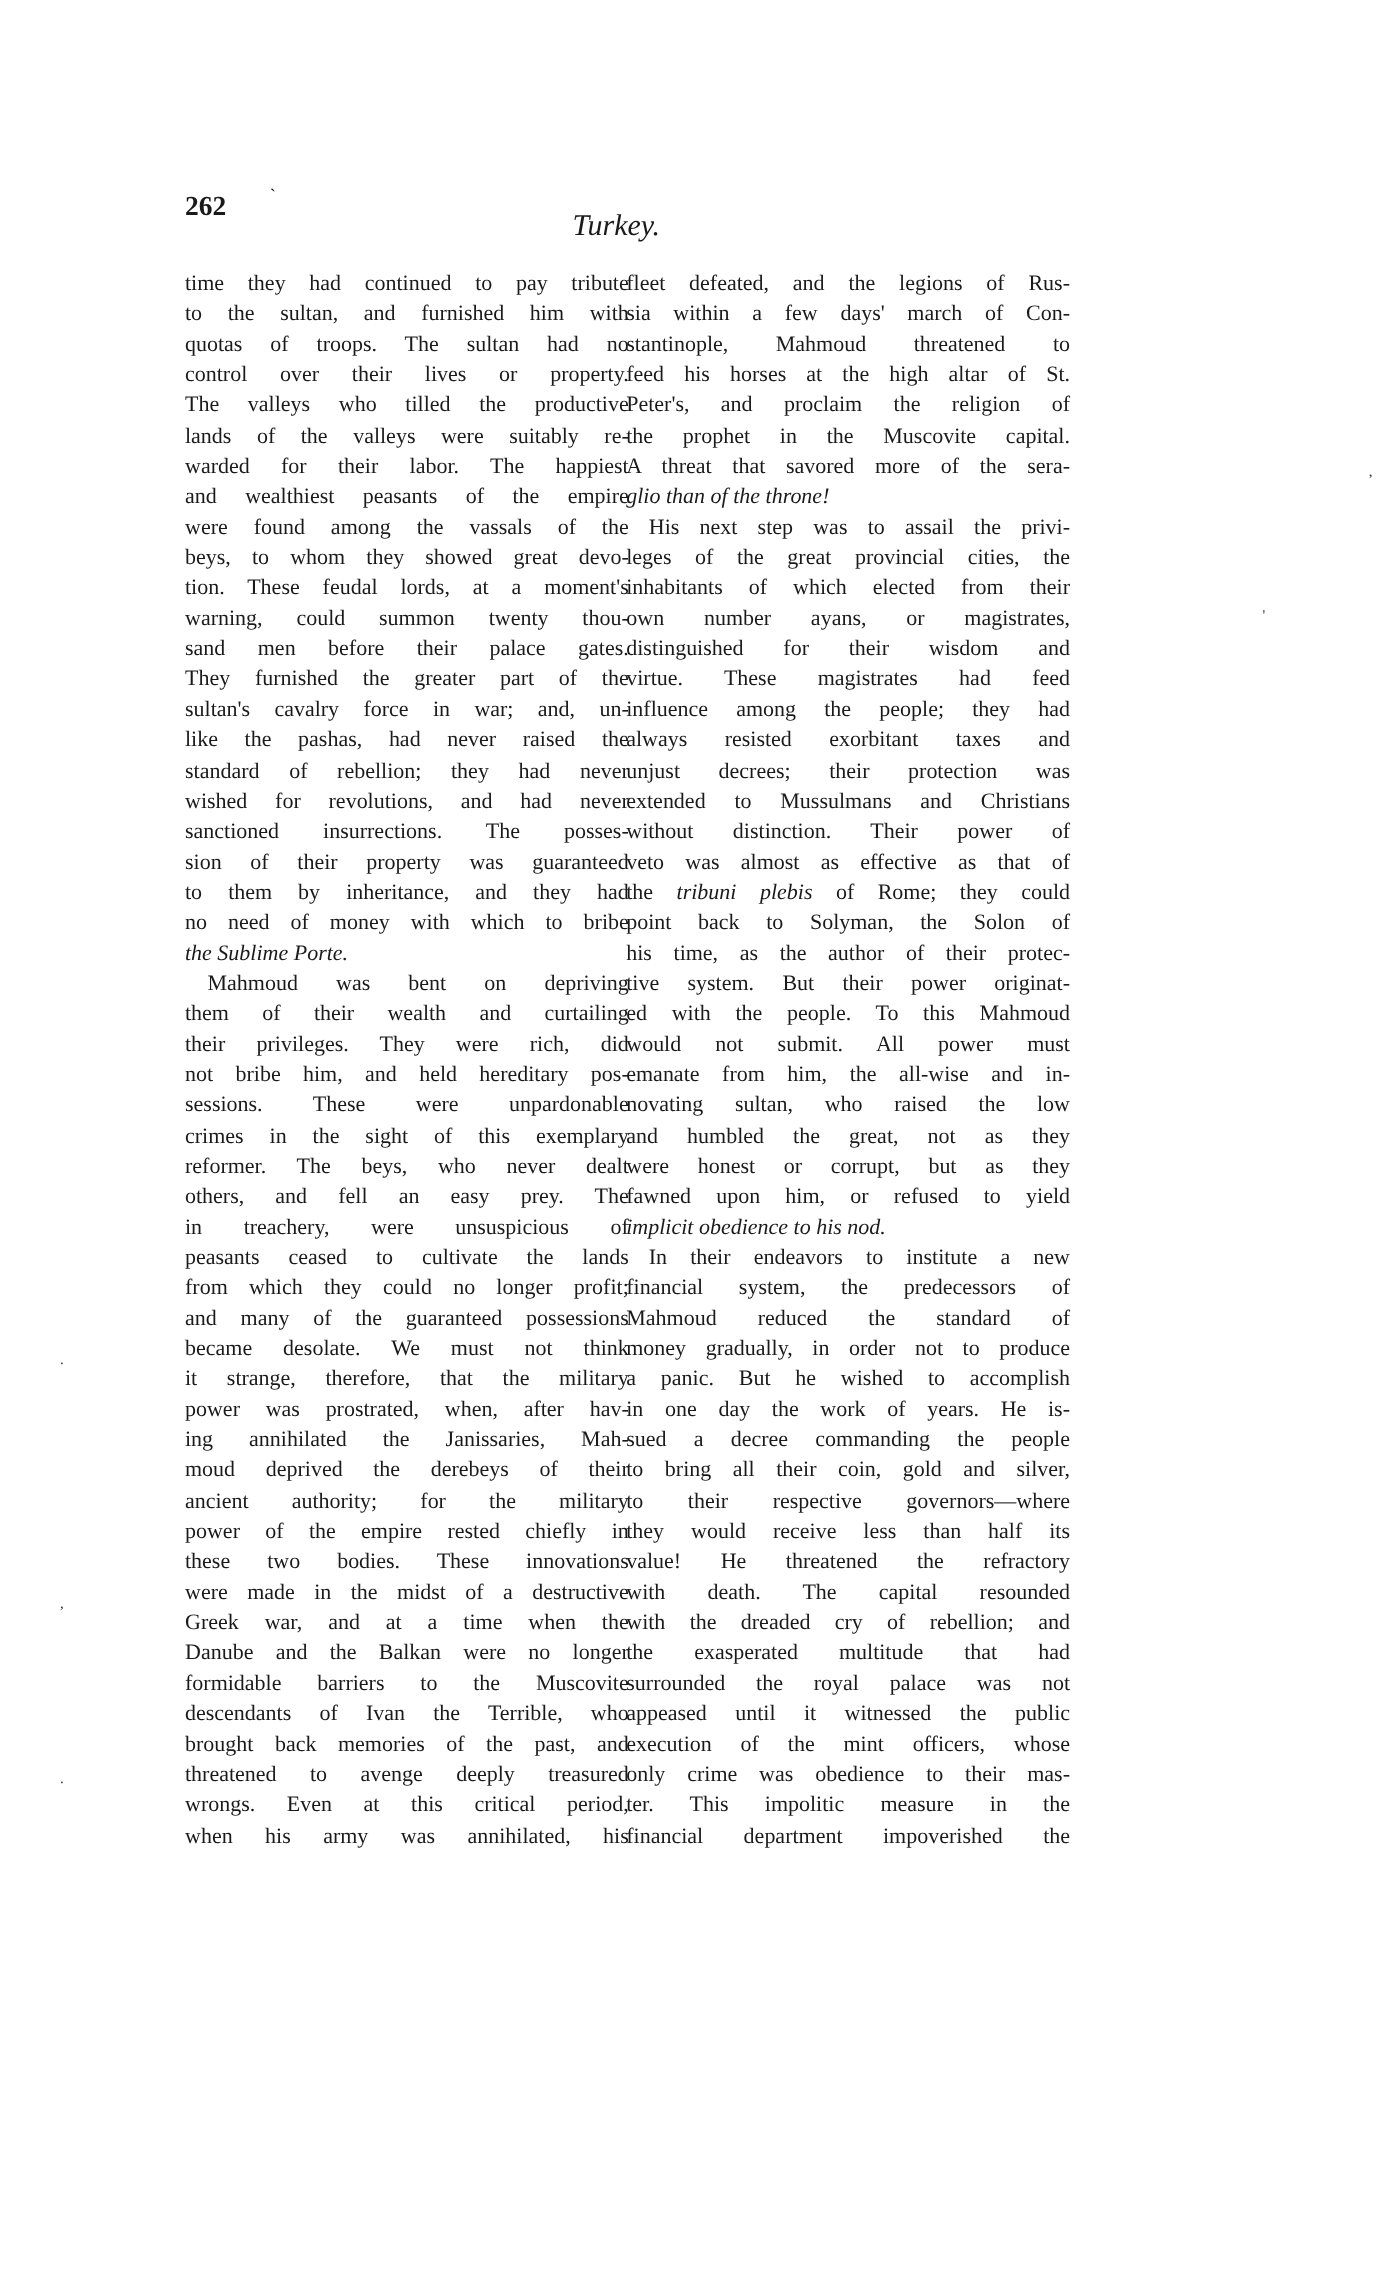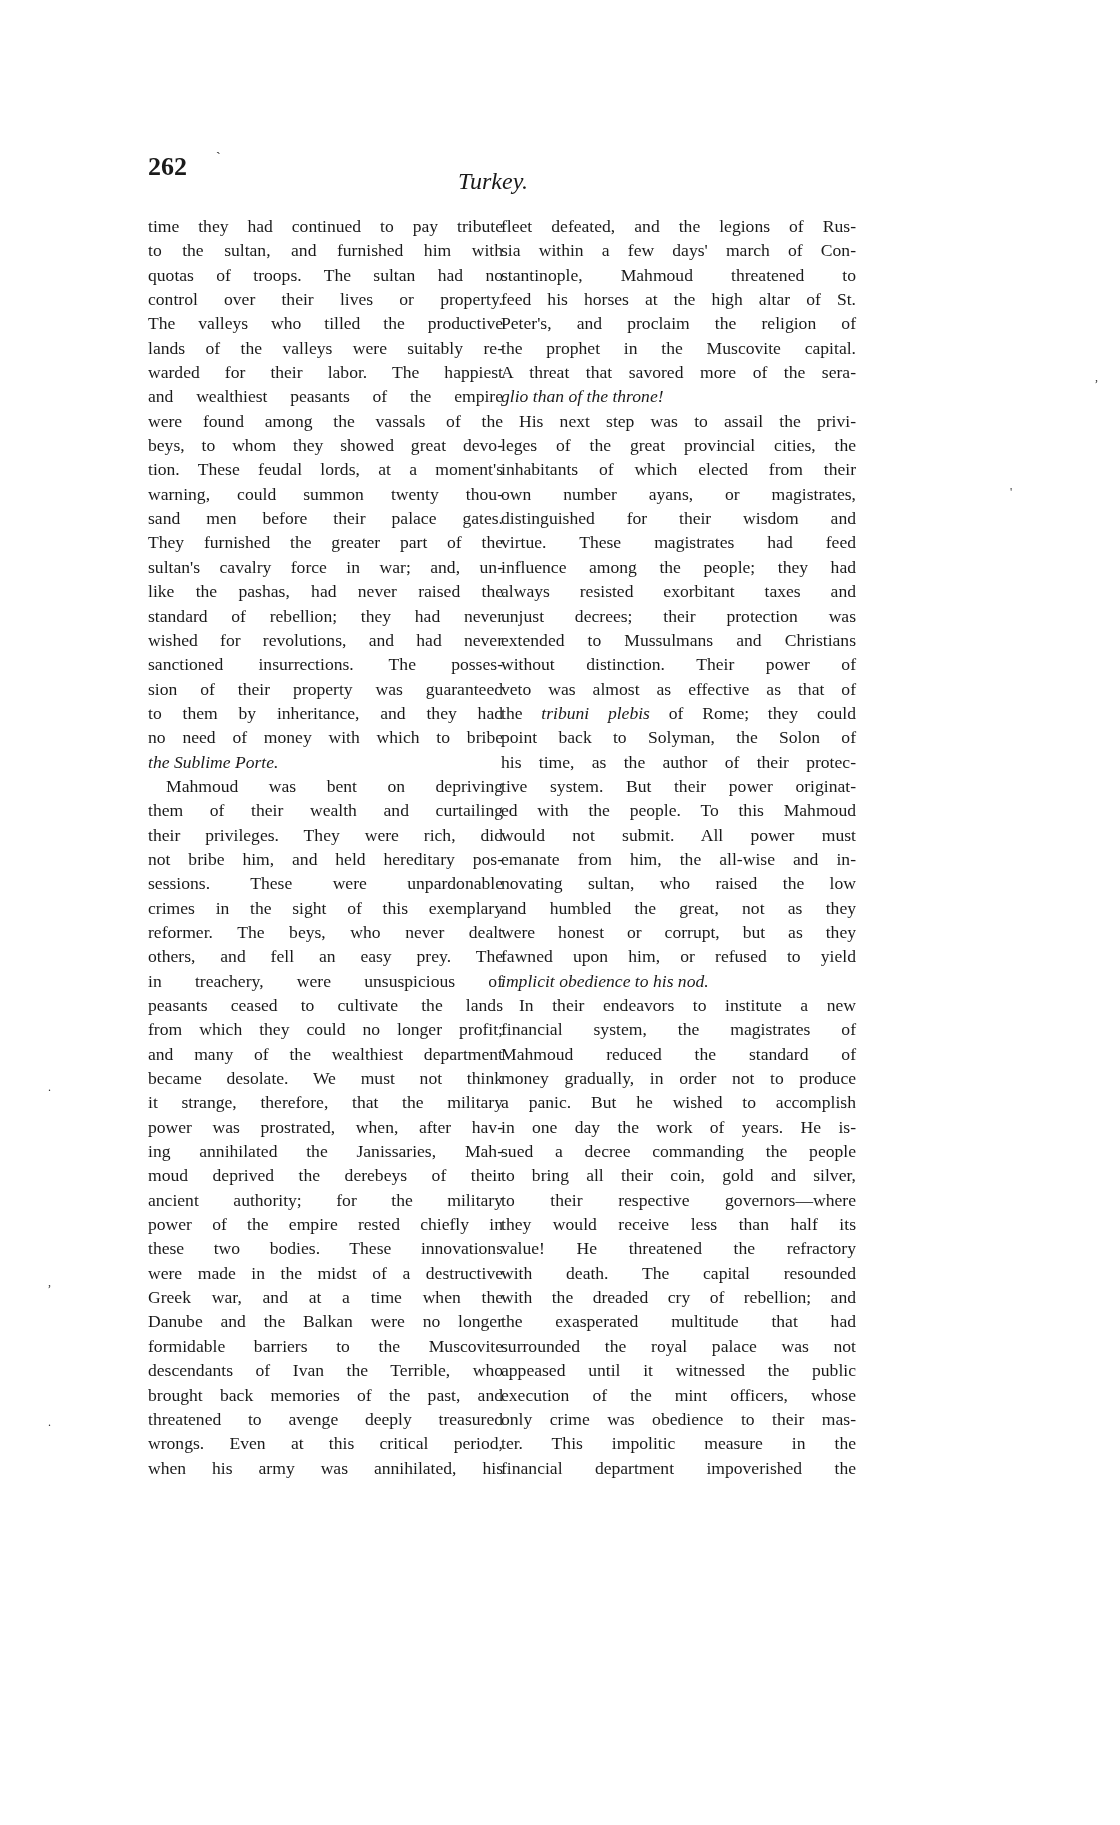--- a/index.html
+++ b/index.html
@@ -1,19 +1,19 @@
 <!DOCTYPE html>
 <html><head>
 <meta charset="utf-8">
 <style>
   html, body { margin: 0; padding: 0; background: #ffffff; }
   body { width: 1120px; height: 1825px; position: relative; overflow: hidden;
          font-family: "Liberation Serif", "DejaVu Serif", serif; color: #1a1a1a; }
   .running-head { position: absolute; top: 152px; left: 148px; width: 740px; height: 30px; }
-  .page-number { position: absolute; left: 0; top: 0; font-size: 26px; font-weight: bold; }
+  .page-number { position: absolute; left: 0; top: 0; font-size: 22px; font-weight: bold; }
   .tick-mark { position: absolute; left: 68px; top: -2px; font-size: 14px; }
   .page-title { position: absolute; left: 310px; top: 16px; font-size: 24px; font-style: italic; }
   .column { position: absolute; top: 214px; width: 355px; }
   .col-left { left: 148px; }
   .col-right { left: 501px; }
   .line { font-size: 17.6px; line-height: 24.35px; height: 24.35px;
           text-align: justify; text-align-last: justify; white-space: nowrap; }
   .line.last { text-align-last: left; font-style: italic; }
   .line.indent { text-indent: 18px; }
   .ital { font-style: italic; }
@@ -56,21 +56,21 @@
     <div class="line">them of their wealth and curtailing</div>
     <div class="line">their privileges. They were rich, did</div>
     <div class="line">not bribe him, and held hereditary pos-</div>
     <div class="line">sessions. These were unpardonable</div>
     <div class="line">crimes in the sight of this exemplary</div>
     <div class="line">reformer. The beys, who never dealt</div>
     <div class="line">others, and fell an easy prey. The</div>
     <div class="line">in treachery, were unsuspicious of</div>
     <div class="line">peasants ceased to cultivate the lands</div>
     <div class="line">from which they could no longer profit;</div>
-    <div class="line">and many of the wealthiest department</div>
+    <div class="line">and many of the guaranteed possessions</div>
     <div class="line">became desolate. We must not think</div>
     <div class="line">it strange, therefore, that the military</div>
     <div class="line">power was prostrated, when, after hav-</div>
     <div class="line">ing annihilated the Janissaries, Mah-</div>
     <div class="line">moud deprived the derebeys of their</div>
     <div class="line">ancient authority; for the military</div>
     <div class="line">power of the empire rested chiefly in</div>
     <div class="line">these two bodies. These innovations</div>
     <div class="line">were made in the midst of a destructive</div>
     <div class="line">Greek war, and at a time when the</div>
@@ -109,21 +109,21 @@
     <div class="line">tive system. But their power originat-</div>
     <div class="line">ed with the people. To this Mahmoud</div>
     <div class="line">would not submit. All power must</div>
     <div class="line">emanate from him, the all-wise and in-</div>
     <div class="line">novating sultan, who raised the low</div>
     <div class="line">and humbled the great, not as they</div>
     <div class="line">were honest or corrupt, but as they</div>
     <div class="line">fawned upon him, or refused to yield</div>
     <div class="line last">implicit obedience to his nod.</div>
     <div class="line indent">In their endeavors to institute a new</div>
-    <div class="line">financial system, the magistrates of</div>
+    <div class="line">financial system, the predecessors of</div>
     <div class="line">Mahmoud reduced the standard of</div>
     <div class="line">money gradually, in order not to produce</div>
     <div class="line">a panic. But he wished to accomplish</div>
     <div class="line">in one day the work of years. He is-</div>
     <div class="line">sued a decree commanding the people</div>
     <div class="line">to bring all their coin, gold and silver,</div>
     <div class="line">to their respective governors—where</div>
     <div class="line">they would receive less than half its</div>
     <div class="line">value! He threatened the refractory</div>
     <div class="line">with death. The capital resounded</div>

